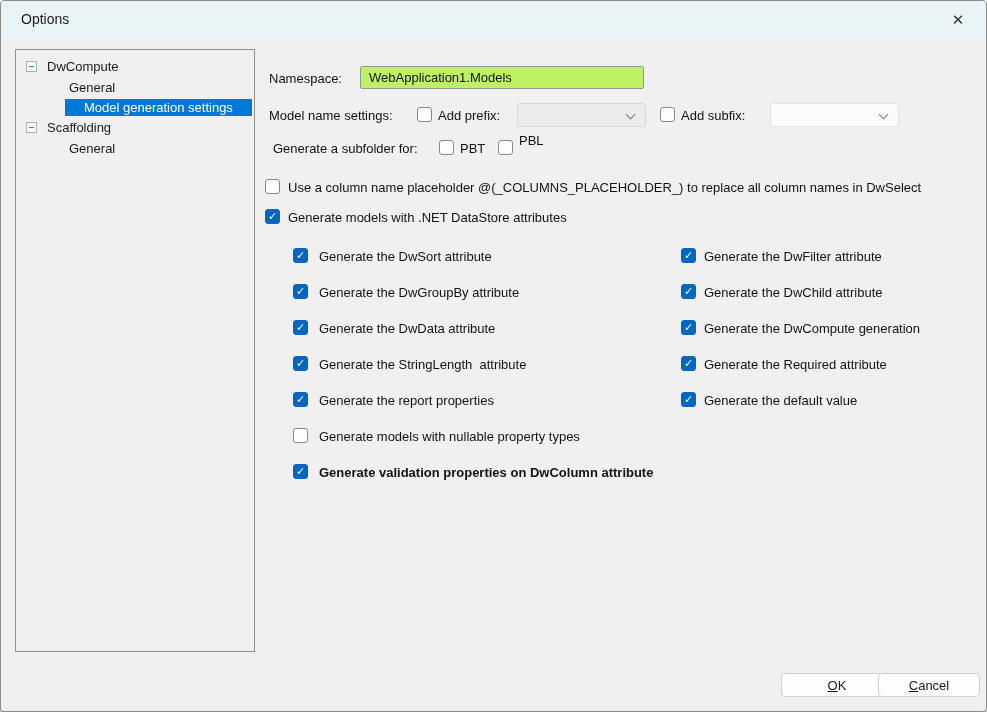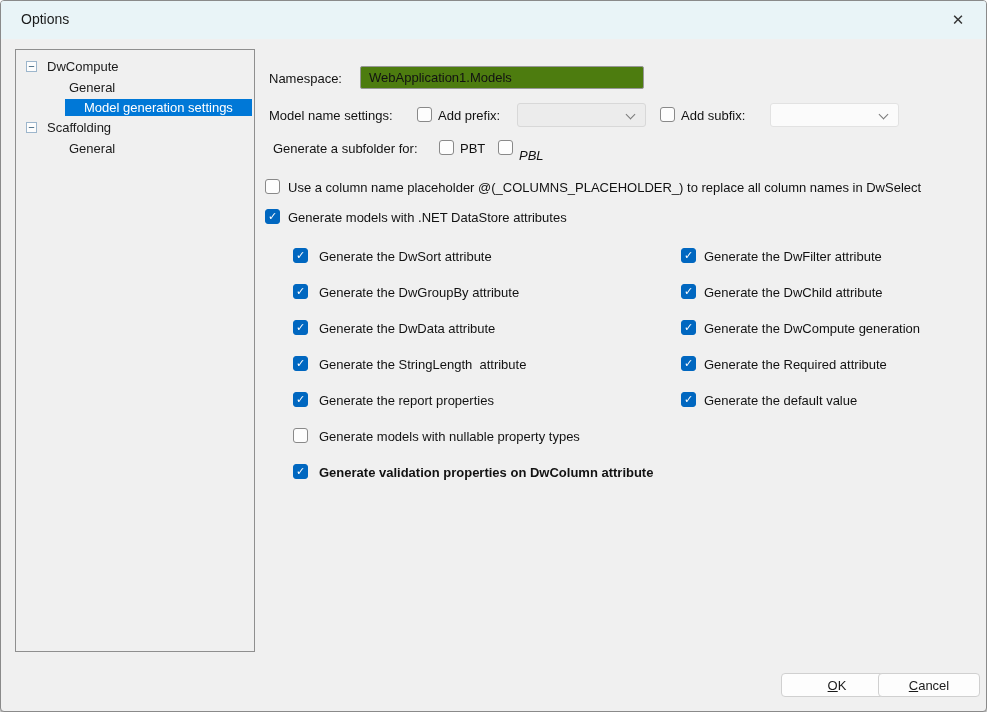--- a/index.html
+++ b/index.html
@@ -30,21 +30,21 @@
   .tree-label.selected { background:#0078d7; color:#fff; padding:1px 19px; }
   .expander {
     position:absolute; width:11px; height:11px; background:#fdfdfd;
     border:1px solid #9db6cc; display:flex; align-items:center; justify-content:center;
     font-size:11px; line-height:9px; color:#2c5472;
   }
 
   .lbl { position:absolute; font-size:13px; line-height:16px; white-space:pre; color:#121212; }
 
   .textbox {
-    position:absolute; background:#4d7c0f; border:1px solid #979797; border-radius:2px;
+    position:absolute; background:#bef264; border:1px solid #979797; border-radius:2px;
     font-family:"Liberation Sans","DejaVu Sans",sans-serif;
     font-size:13px; color:#121212; padding:0 8px; outline:none;
   }
 
   .checkbox {
     position:absolute; width:15px; height:15px; border-radius:3px;
     border:1px solid #898989; background:#fdfdfd;
     display:flex; align-items:center; justify-content:center;
   }
   .checkbox .mark { display:none; }
@@ -121,21 +121,21 @@
   </div>
 
   <div class="lbl" style="left:272px; top:140px;">Generate a subfolder for:</div>
   <div class="checkbox" style="left:438px; top:139px;">
     
   </div>
   <div class="lbl" style="left:459px; top:140px;">PBT</div>
   <div class="checkbox" style="left:497px; top:139px;">
     
   </div>
-  <div class="lbl" style="left:518px; top:147px;font-style:italic;">PBL</div>
+  <div class="lbl" style="left:518px; top:132px;">PBL</div>
 
   <div class="checkbox" style="left:264px; top:178px;">
     
   </div>
   <div class="lbl" style="left:287px; top:179px;">Use a column name placeholder @(_COLUMNS_PLACEHOLDER_) to replace all column names in DwSelect</div>
 
   <div class="checkbox checked" style="left:264px; top:208px;">
     <span class="mark">✓</span>
   </div>
   <div class="lbl" style="left:287px; top:209px;">Generate models with .NET DataStore attributes</div>

